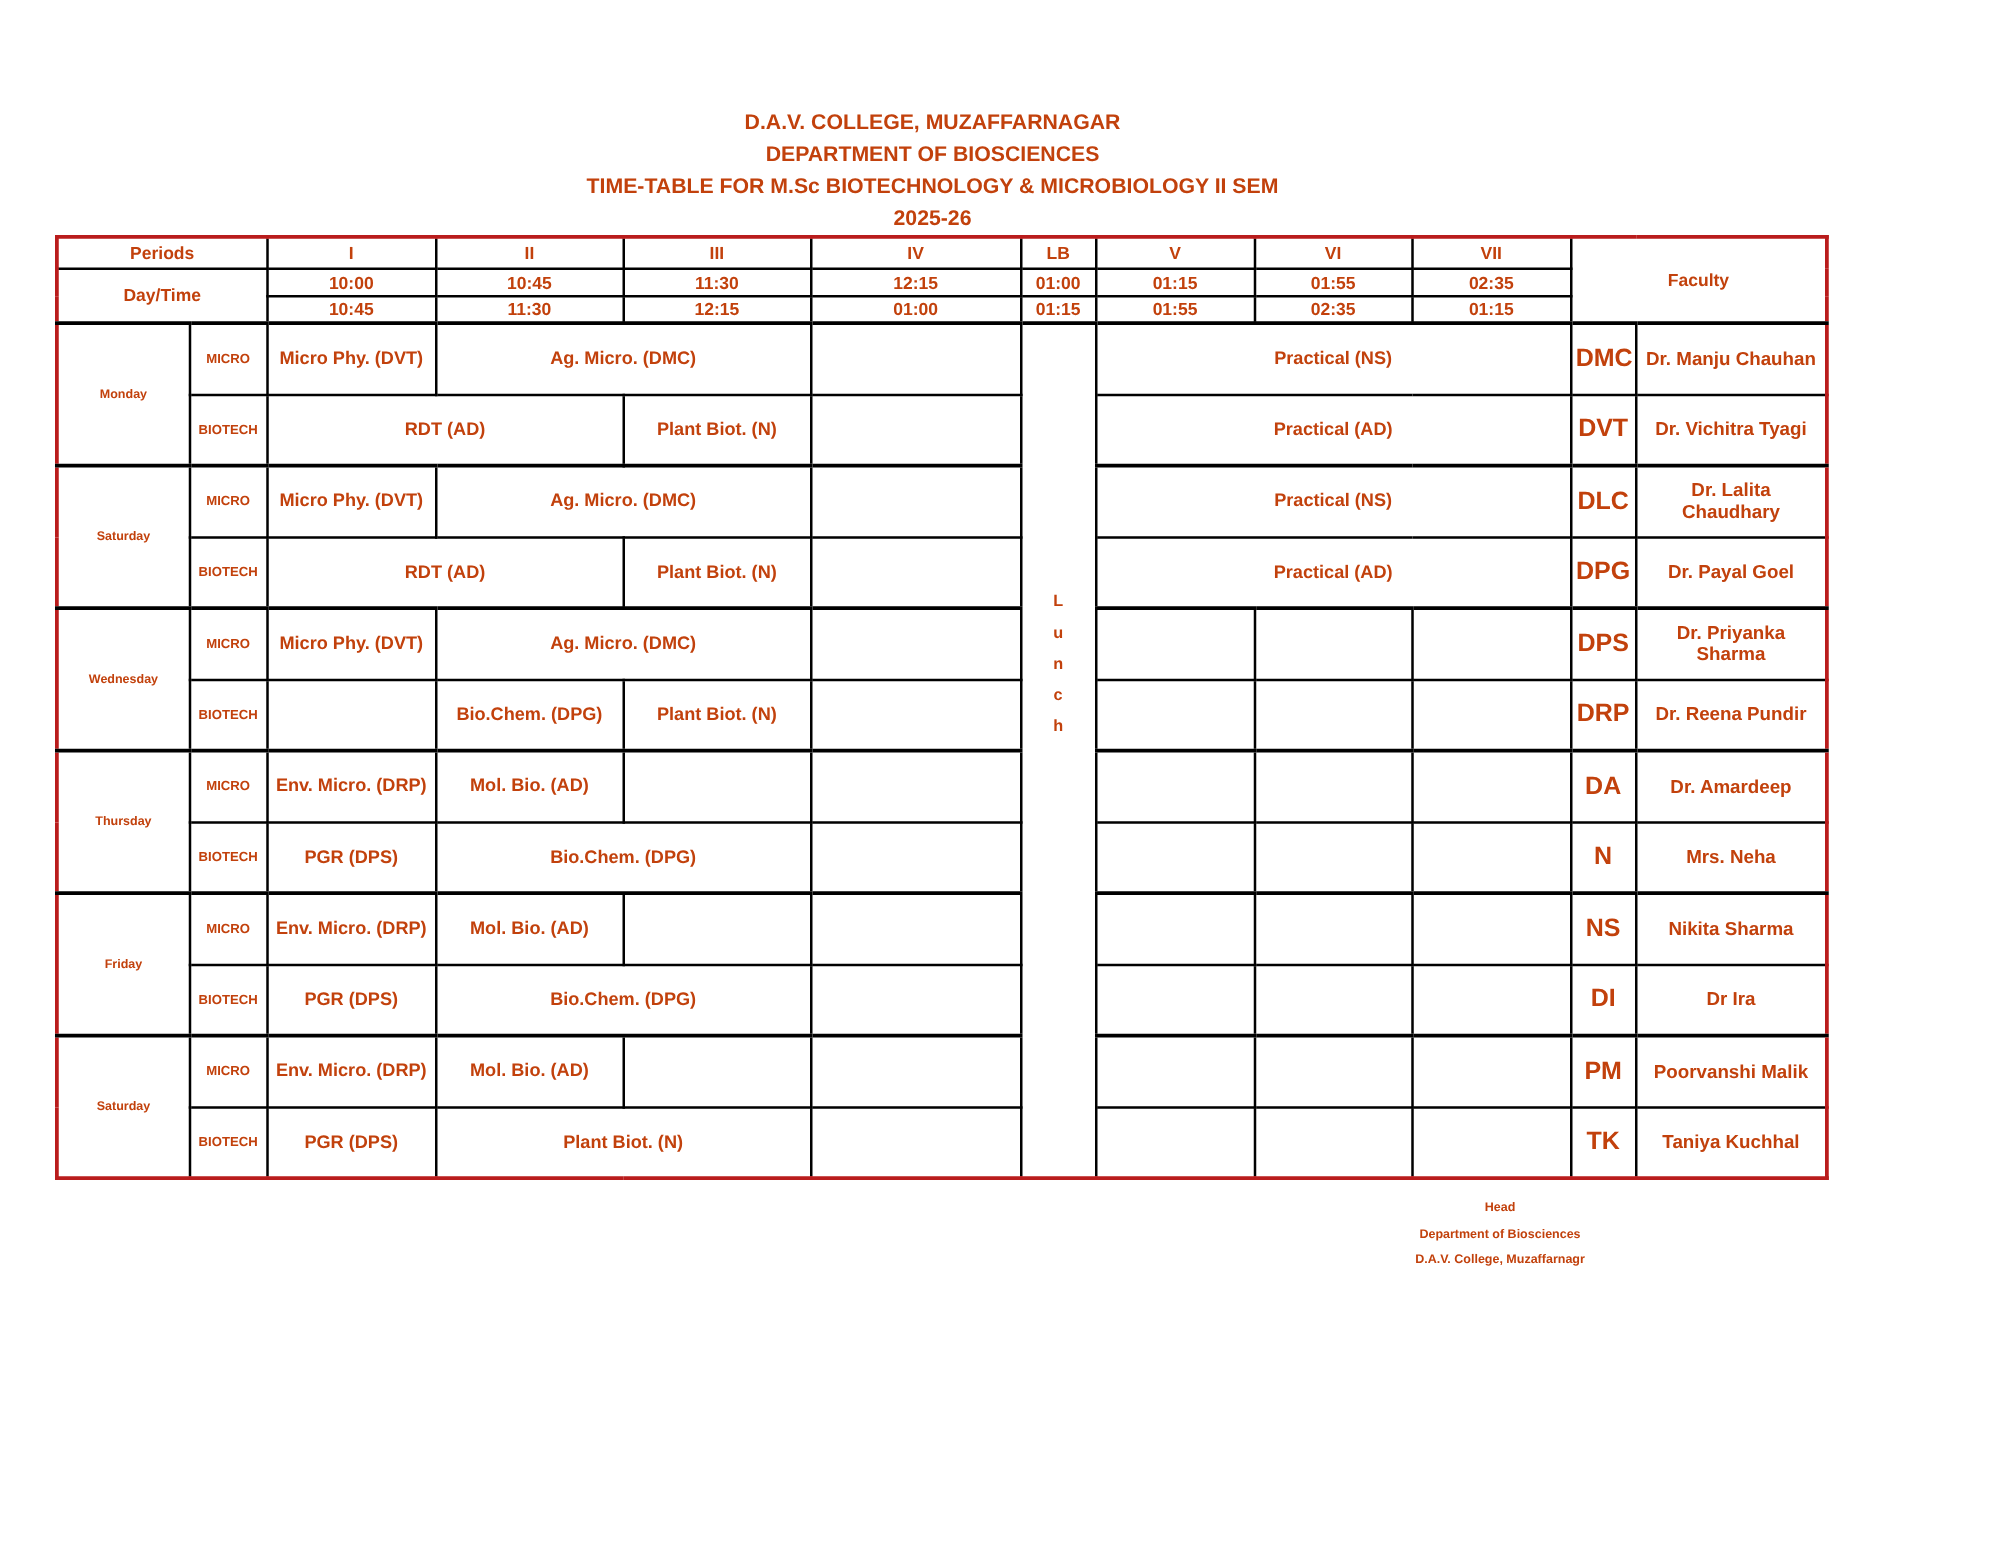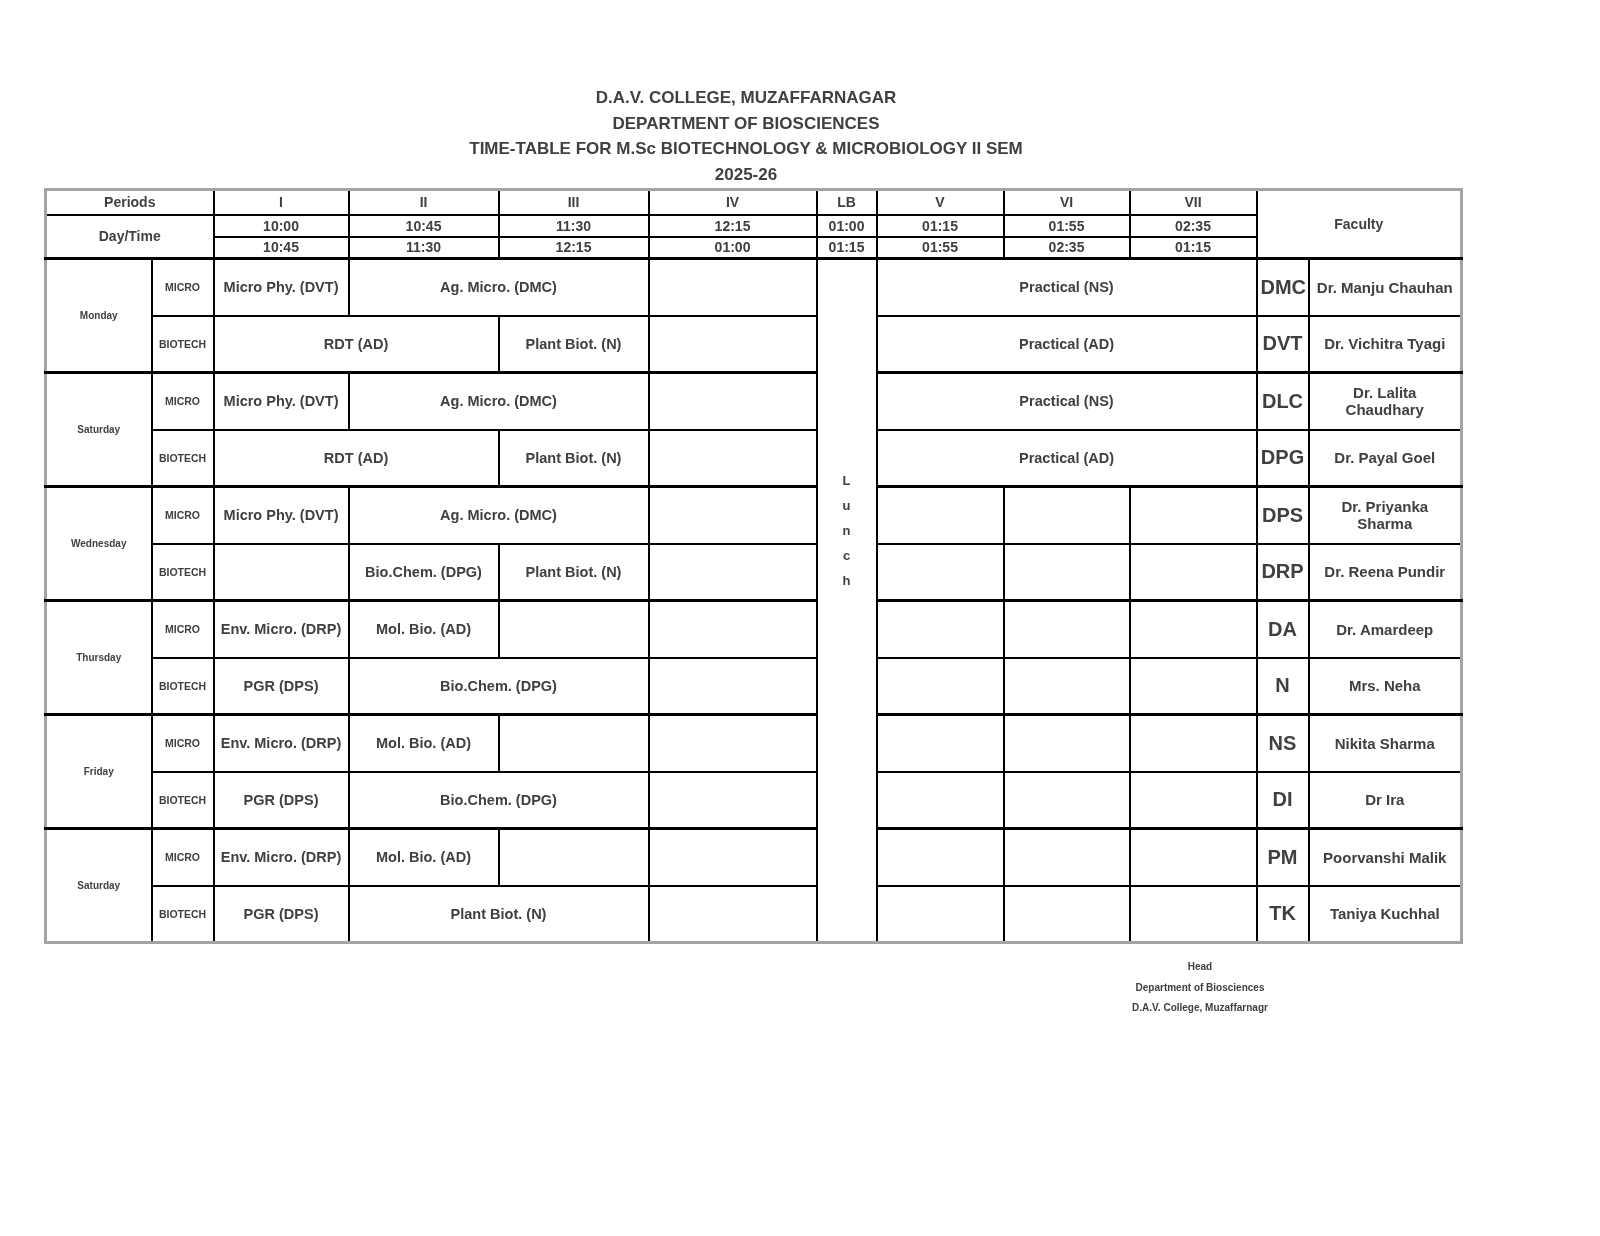--- a/index.html
+++ b/index.html
@@ -1,26 +1,26 @@
 <!DOCTYPE html>
 <html><head>
 <meta charset="utf-8">
 <style>
   html,body { margin:0; padding:0; background:#e8e8e8; }
   .page {
     position:relative; width:1600px; height:1236px; background:#ffffff;
-    font-family:"Liberation Sans", sans-serif; font-weight:bold; color:#404040;
+    font-family:"Liberation Sans", sans-serif; font-weight:bold; color:#c2410c;
     overflow:hidden;
   }
   .titles { position:absolute; top:85px; left:0; width:1492px; text-align:center;
             font-size:17px; line-height:25.5px; }
   table.tt {
     position:absolute; left:44px; top:188px; width:1416px;
     border-collapse:collapse; table-layout:fixed;
-    border:3px solid #a3a3a3;
+    border:3px solid #b91c1c;
   }
   table.tt th, table.tt td {
     border:2px solid #000; padding:0 3px; overflow:hidden;
     text-align:center; vertical-align:middle; font-weight:bold;
   }
   tr.hrow1 { height:25px; }
   tr.hrow2, tr.hrow3 { height:22px; }
   tr.hrow1 th, tr.hrow2 th, tr.hrow3 th { font-size:14px; }
   tbody tr { height:57px; }
   tbody tr:first-child td { border-top:3px solid #000; }

